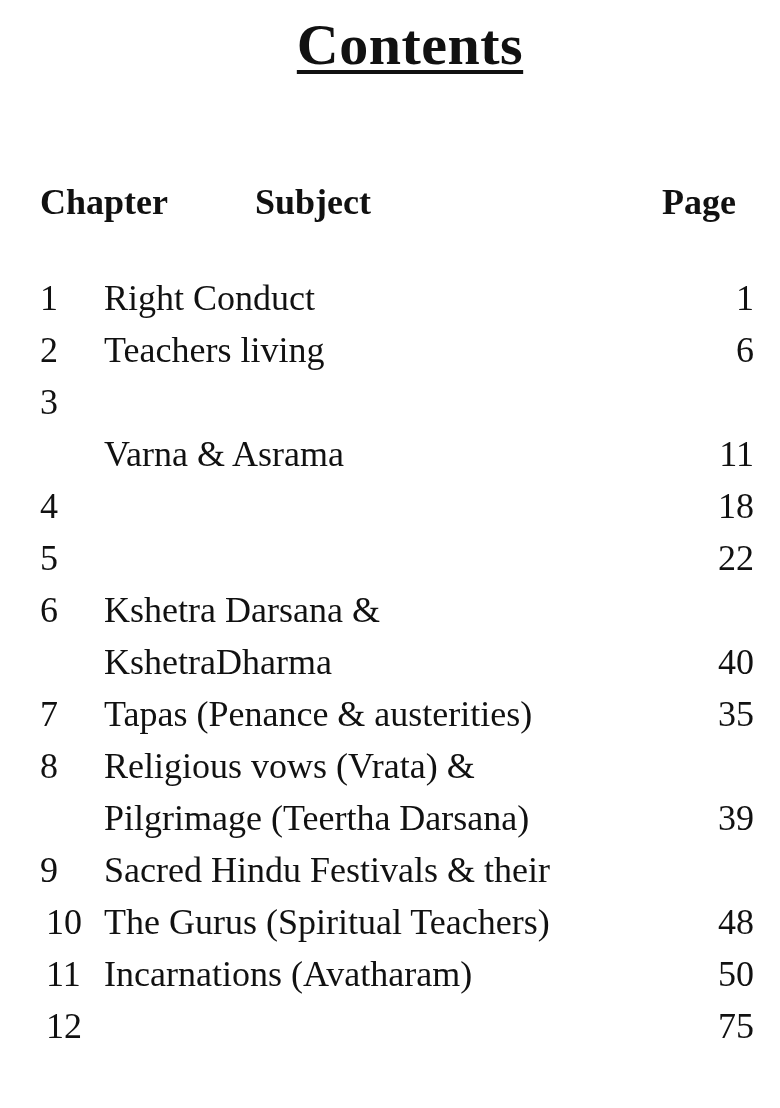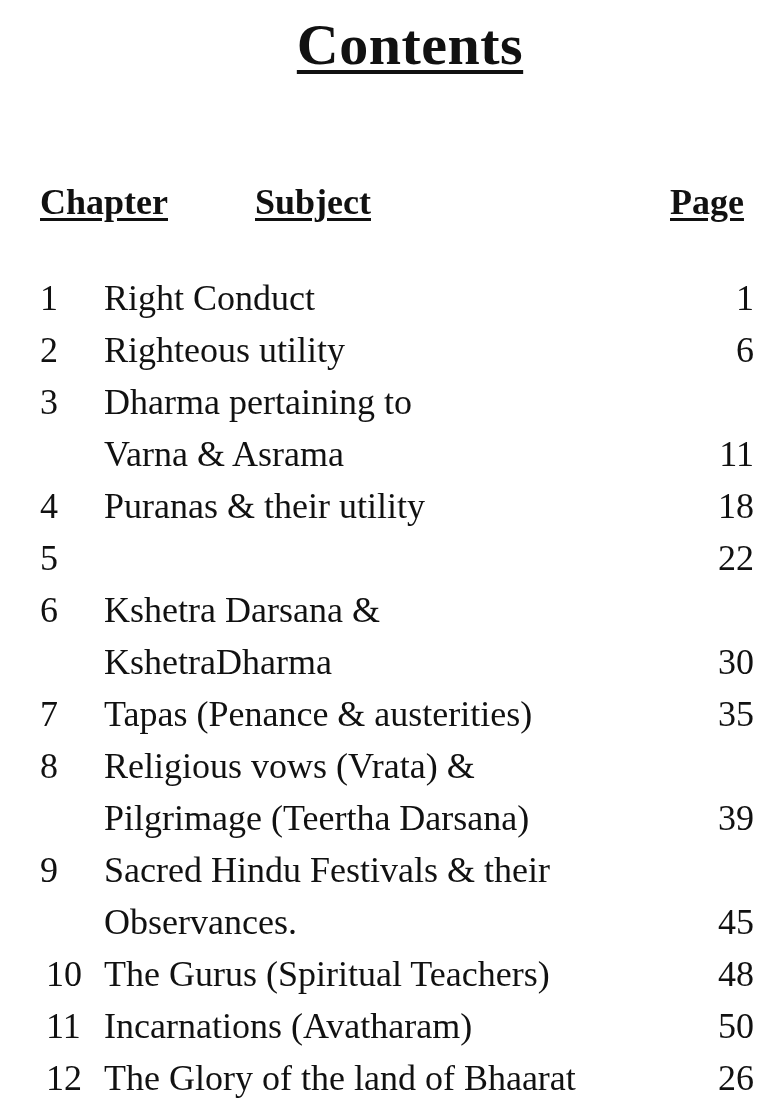--- a/index.html
+++ b/index.html
@@ -28,27 +28,26 @@
       text-decoration-thickness: 4px;
       text-underline-offset: 6px;
       letter-spacing: 0.5px;
     }
     .header {
       position: absolute;
       top: 180px;
       font-weight: bold;
       font-size: 36px;
       line-height: 44px;
-      text-decoration: underline;
       text-decoration-thickness: 3px;
       text-underline-offset: 4px;
     }
     .h-chapter { left: 40px; }
     .h-subject { left: 255px; text-align: right; }
-    .h-page { left: 662px; margin-left: 8px; }
+    .h-page { left: 662px; }
 
     .toc {
       position: absolute;
       top: 272px;
       left: 0;
       width: 780px;
     }
     .row {
       position: relative;
       height: 52px;
@@ -84,51 +83,49 @@
 <div class="header h-page">Page</div>
 
 <div class="toc">
   <div class="row">
     <span class="num">1</span>
     <span class="subj">Right Conduct</span>
     <span class="pg">1</span>
   </div>
   <div class="row">
     <span class="num">2</span>
-    <span class="subj">Righteous utility</span>
+    <span class="subj">Teachers living</span>
     <span class="pg">6</span>
   </div>
   <div class="row">
     <span class="num">3</span>
-    <span class="subj">Dharma pertaining to</span>
     <span class="pg"></span>
   </div>
   <div class="row">
     <span class="num"></span>
     <span class="subj">Varna &amp; Asrama</span>
     <span class="pg">11</span>
   </div>
   <div class="row">
     <span class="num">4</span>
-    <span class="subj">Puranas &amp; their utility</span>
     <span class="pg">18</span>
   </div>
   <div class="row">
     <span class="num">5</span>
     <span class="pg">22</span>
   </div>
   <div class="row">
     <span class="num">6</span>
     <span class="subj">Kshetra Darsana &amp;</span>
     <span class="pg"></span>
   </div>
   <div class="row">
     <span class="num"></span>
     <span class="subj">KshetraDharma</span>
-    <span class="pg">30</span>
+    <span class="pg">40</span>
   </div>
   <div class="row">
     <span class="num">7</span>
     <span class="subj">Tapas (Penance &amp; austerities)</span>
     <span class="pg">35</span>
   </div>
   <div class="row">
     <span class="num">8</span>
     <span class="subj">Religious vows (Vrata) &amp;</span>
     <span class="pg"></span>
@@ -137,32 +134,26 @@
     <span class="num"></span>
     <span class="subj">Pilgrimage (Teertha Darsana)</span>
     <span class="pg">39</span>
   </div>
   <div class="row">
     <span class="num">9</span>
     <span class="subj">Sacred Hindu Festivals &amp; their</span>
     <span class="pg"></span>
   </div>
   <div class="row">
-    <span class="num"></span>
-    <span class="subj">Observances.</span>
-    <span class="pg">45</span>
-  </div>
-  <div class="row">
     <span class="num two">10</span>
     <span class="subj">The Gurus (Spiritual Teachers)</span>
     <span class="pg">48</span>
   </div>
   <div class="row">
     <span class="num two">11</span>
     <span class="subj">Incarnations (Avatharam)</span>
     <span class="pg">50</span>
   </div>
   <div class="row">
     <span class="num two">12</span>
-    <span class="subj">The Glory of the land of Bhaarat</span>
-    <span class="pg">26</span>
+    <span class="pg">75</span>
   </div>
 </div>
 
 </body></html>

